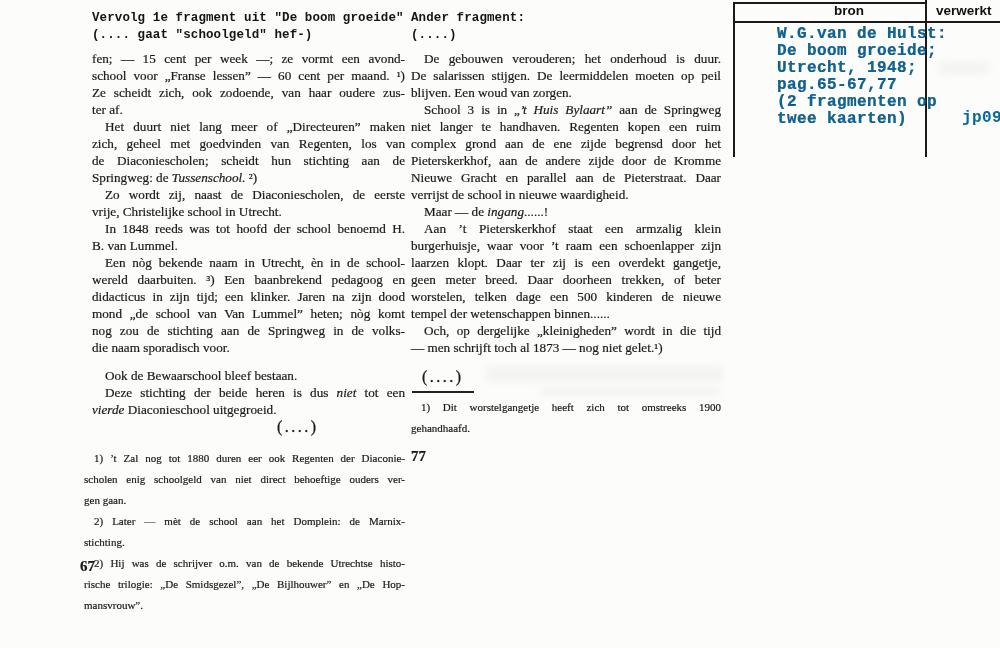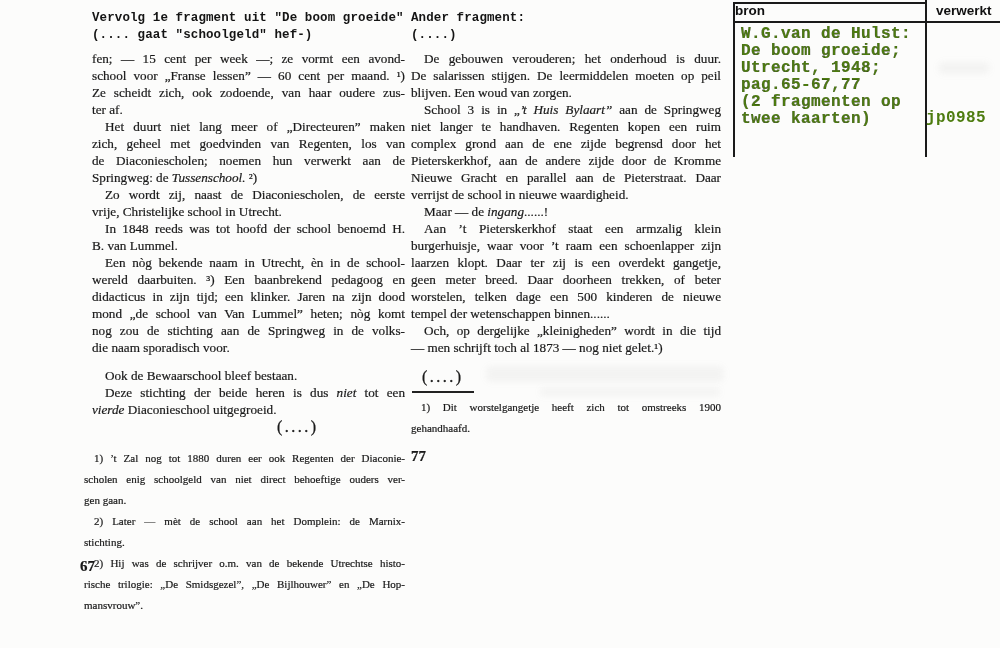--- a/index.html
+++ b/index.html
@@ -60,22 +60,23 @@
     font-family:"Liberation Sans",sans-serif;
     font-weight:700;font-size:13.5px;line-height:16px;
     color:#111;
   }
   .card-text{
     position:absolute;
     font-family:"Liberation Mono",monospace;
     font-weight:700;
     font-size:16px;line-height:17px;
     letter-spacing:0.4px;
-    color:#4d7c0f;
+    color:#0369a1;
     white-space:pre;
+    margin-left:36px;
   }
   .card-text .ln{
     font-family:"Liberation Mono",monospace;
     font-size:16px;line-height:17px;
     -webkit-text-stroke:0.2px #171717;
   }
   .smudge{position:absolute;background:rgba(125,125,125,0.07);filter:blur(3px);border-radius:6px;}
 </style>
 </head>
 <body>
@@ -85,21 +86,21 @@
   <div class="col" style="left:92px;top:10px;width:313px;">
     <div class="monohead">Vervolg 1e fragment uit "De boom groeide"</div>
     <div class="monohead">(.... gaat "schoolgeld" hef-)</div>
     <div class="body-lines">
         <div class="ln j"><span>fen; — 15 cent per week —; ze vormt een avond-</span></div>
         <div class="ln j"><span>school voor „Franse lessen” — 60 cent per maand. ¹)</span></div>
         <div class="ln j"><span>Ze scheidt zich, ook zodoende, van haar oudere zus-</span></div>
         <div class="ln"><span>ter af.</span></div>
         <div class="ln j ind"><span>Het duurt niet lang meer of „Directeuren” maken</span></div>
         <div class="ln j"><span>zich, geheel met goedvinden van Regenten, los van</span></div>
-        <div class="ln j"><span>de Diaconiescholen; noemen hun verwerkt aan de</span></div>
+        <div class="ln j"><span>de Diaconiescholen; scheidt hun stichting aan de</span></div>
         <div class="ln"><span>Springweg: de </span><span style="font-style: italic;">Tussenschool.</span><span> ²)</span></div>
         <div class="ln j ind"><span>Zo wordt zij, naast de Diaconiescholen, de eerste</span></div>
         <div class="ln"><span>vrije, Christelijke school in Utrecht.</span></div>
         <div class="ln j ind"><span>In 1848 reeds was tot hoofd der school benoemd H.</span></div>
         <div class="ln"><span>B. van Lummel.</span></div>
         <div class="ln j ind"><span>Een nòg bekende naam in Utrecht, èn in de school-</span></div>
         <div class="ln j"><span>wereld daarbuiten. ³) Een baanbrekend pedagoog en</span></div>
         <div class="ln j"><span>didacticus in zijn tijd; een klinker. Jaren na zijn dood</span></div>
         <div class="ln j"><span>mond „de school van Van Lummel” heten; nòg komt</span></div>
         <div class="ln j"><span>nog zou de stichting aan de Springweg in de volks-</span></div>
@@ -155,21 +156,21 @@
       </div>
   </div>
 
   <div class="pageno" style="left:411px;top:448px;">77</div>
 
   <div class="card-rule" style="left:733px;top:2px;width:193px;height:2px;"></div>
   <div class="card-rule" style="left:733px;top:2px;width:2px;height:155px;"></div>
   <div class="card-rule" style="left:925px;top:0px;width:2px;height:157px;"></div>
   <div class="card-rule" style="left:733px;top:21px;width:267px;height:2px;"></div>
 
-  <div class="card-head" style="left:735px;top:3px;width:228px;">bron</div>
+  <div class="card-head" style="left:735px;top:3px;width:228px;text-align:center;">bron</div>
   <div class="card-head" style="left:936px;top:3px;">verwerkt</div>
 
   <div class="card-text" style="left:741px;top:26px;width:182px;"><div class="ln"><span>W.G.van de Hulst:</span></div><div class="ln"><span>De boom groeide;</span></div><div class="ln"><span>Utrecht, 1948;</span></div><div class="ln"><span>pag.65-67,77</span></div><div class="ln"><span>(2 fragmenten op</span></div><div class="ln"><span>twee kaarten)</span></div></div>
   <div class="card-text" style="left:926px;top:110px;">jp0985</div>
 
   <div class="smudge" style="left:486px;top:366px;width:238px;height:16px;"></div>
   <div class="smudge" style="left:938px;top:62px;width:52px;height:12px;"></div>
   <div class="smudge" style="left:540px;top:388px;width:180px;height:8px;"></div>
 
 </div>

